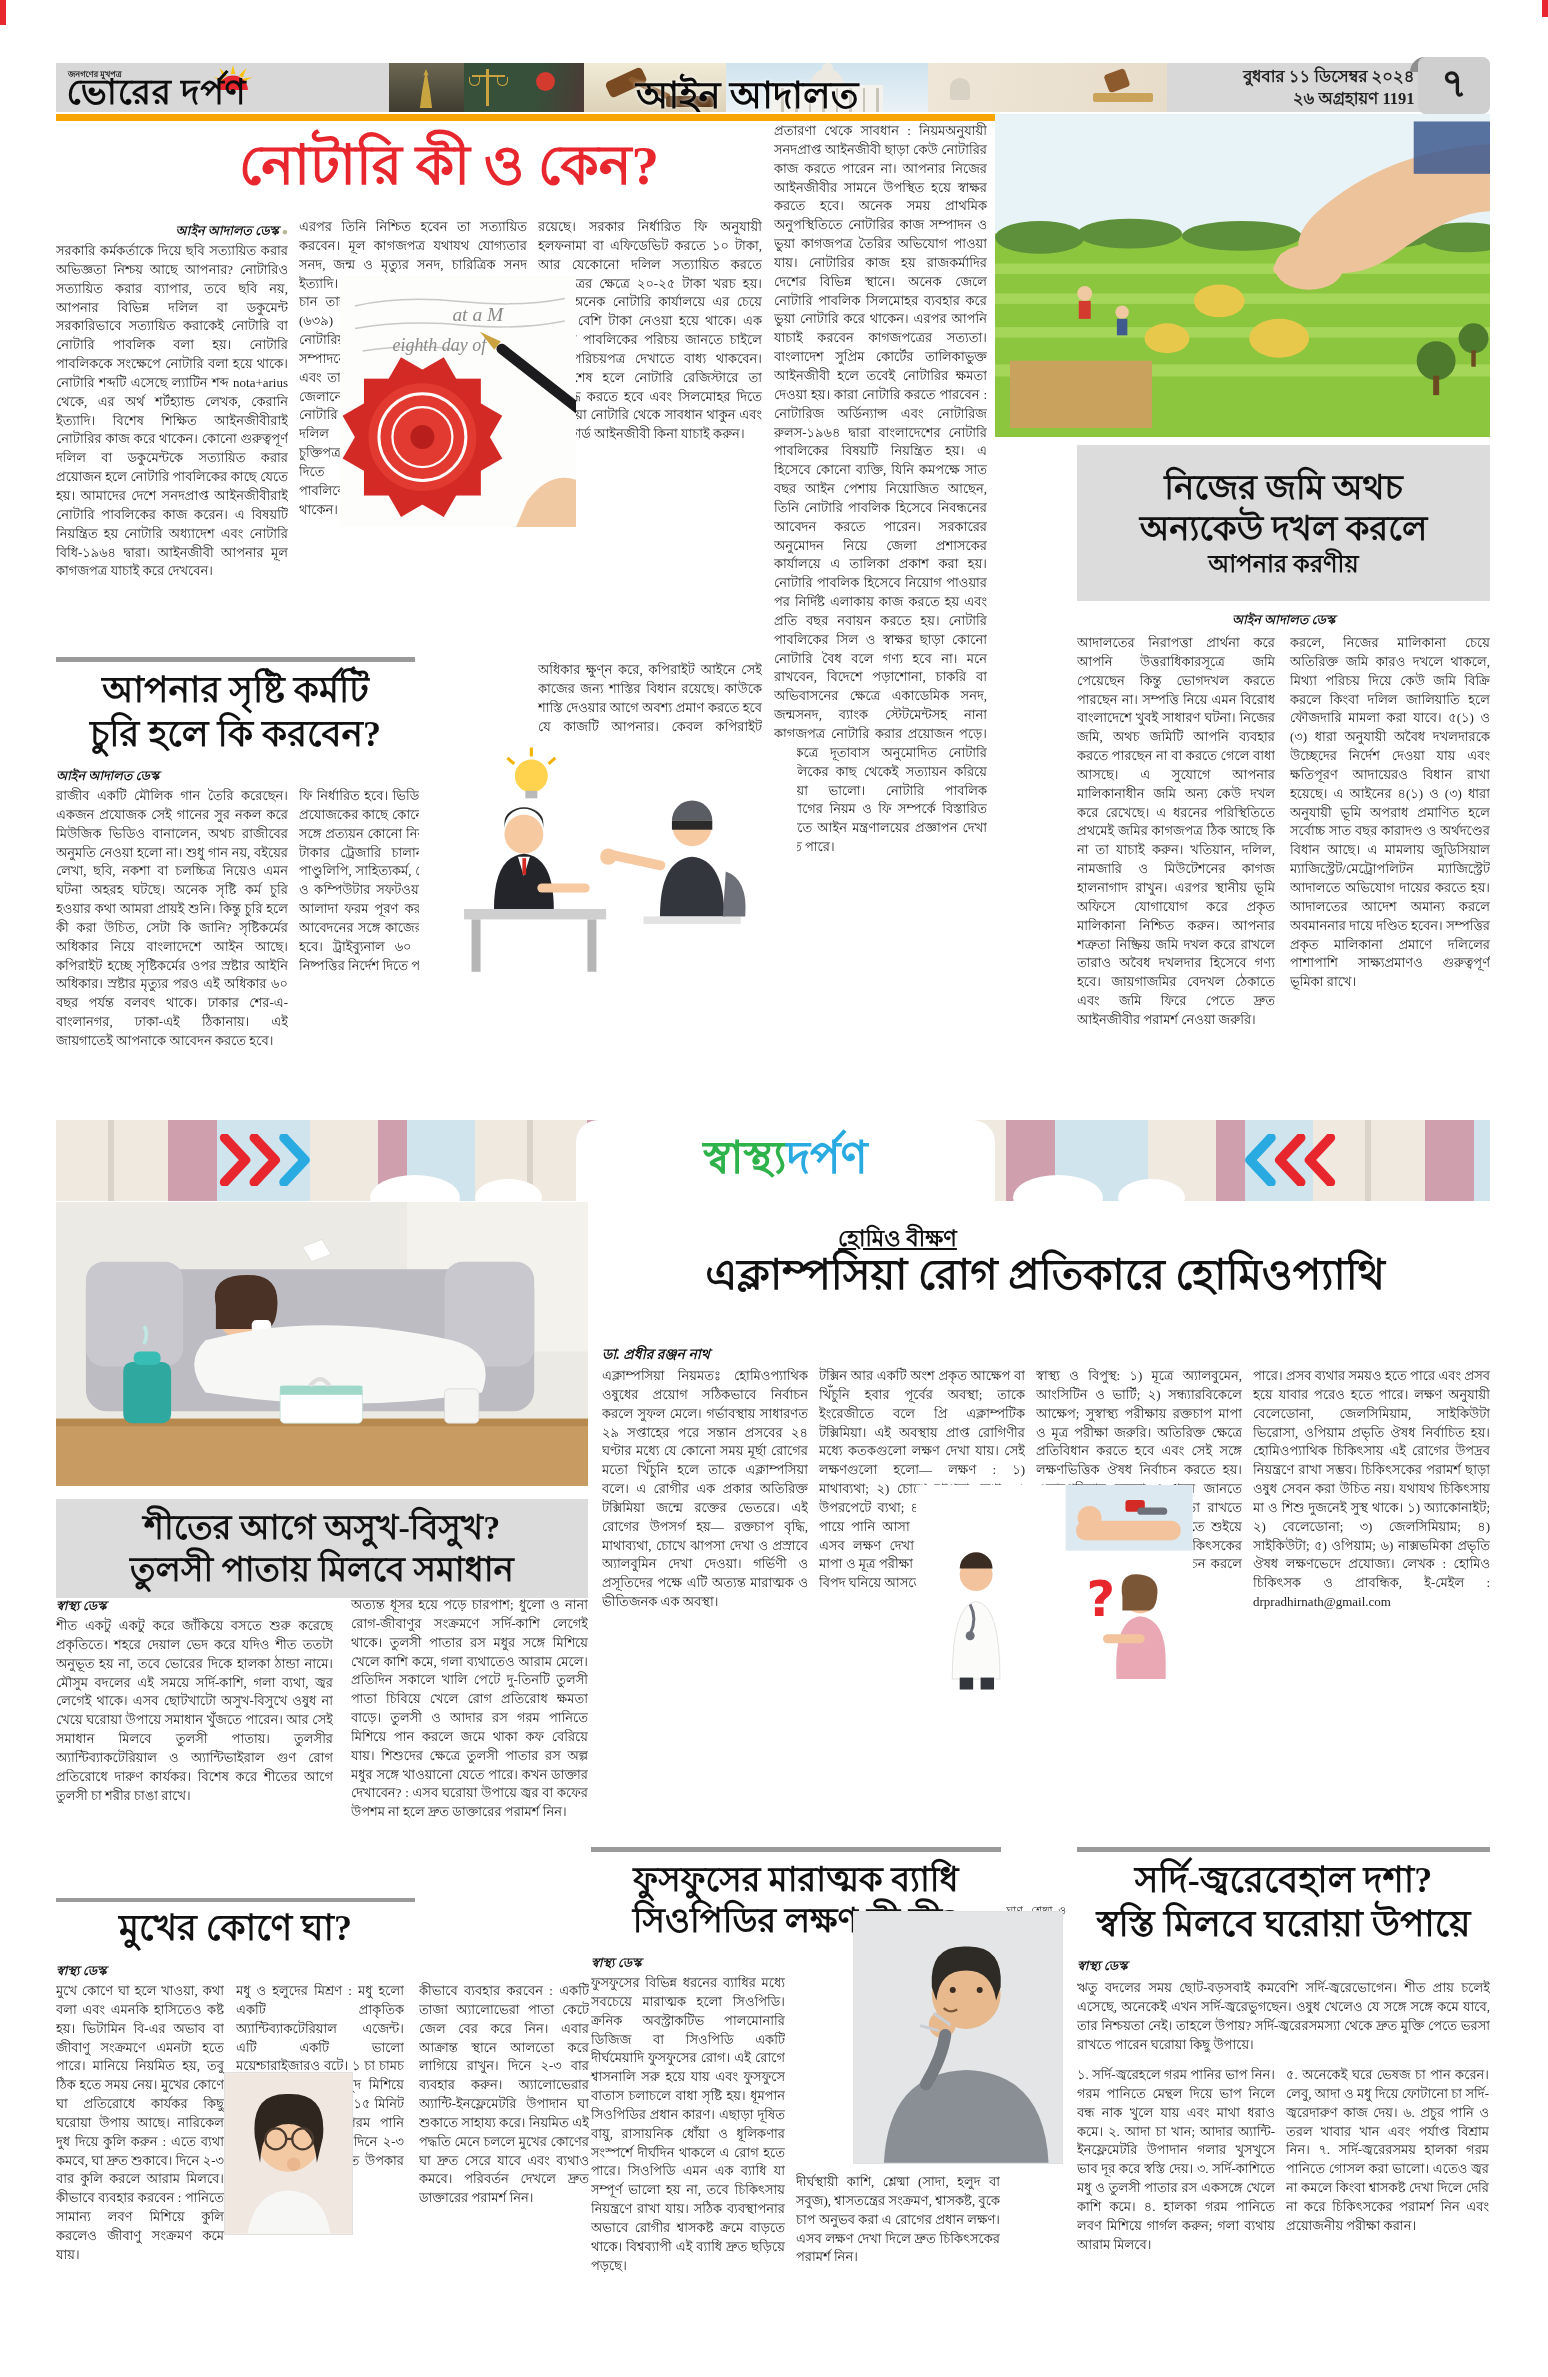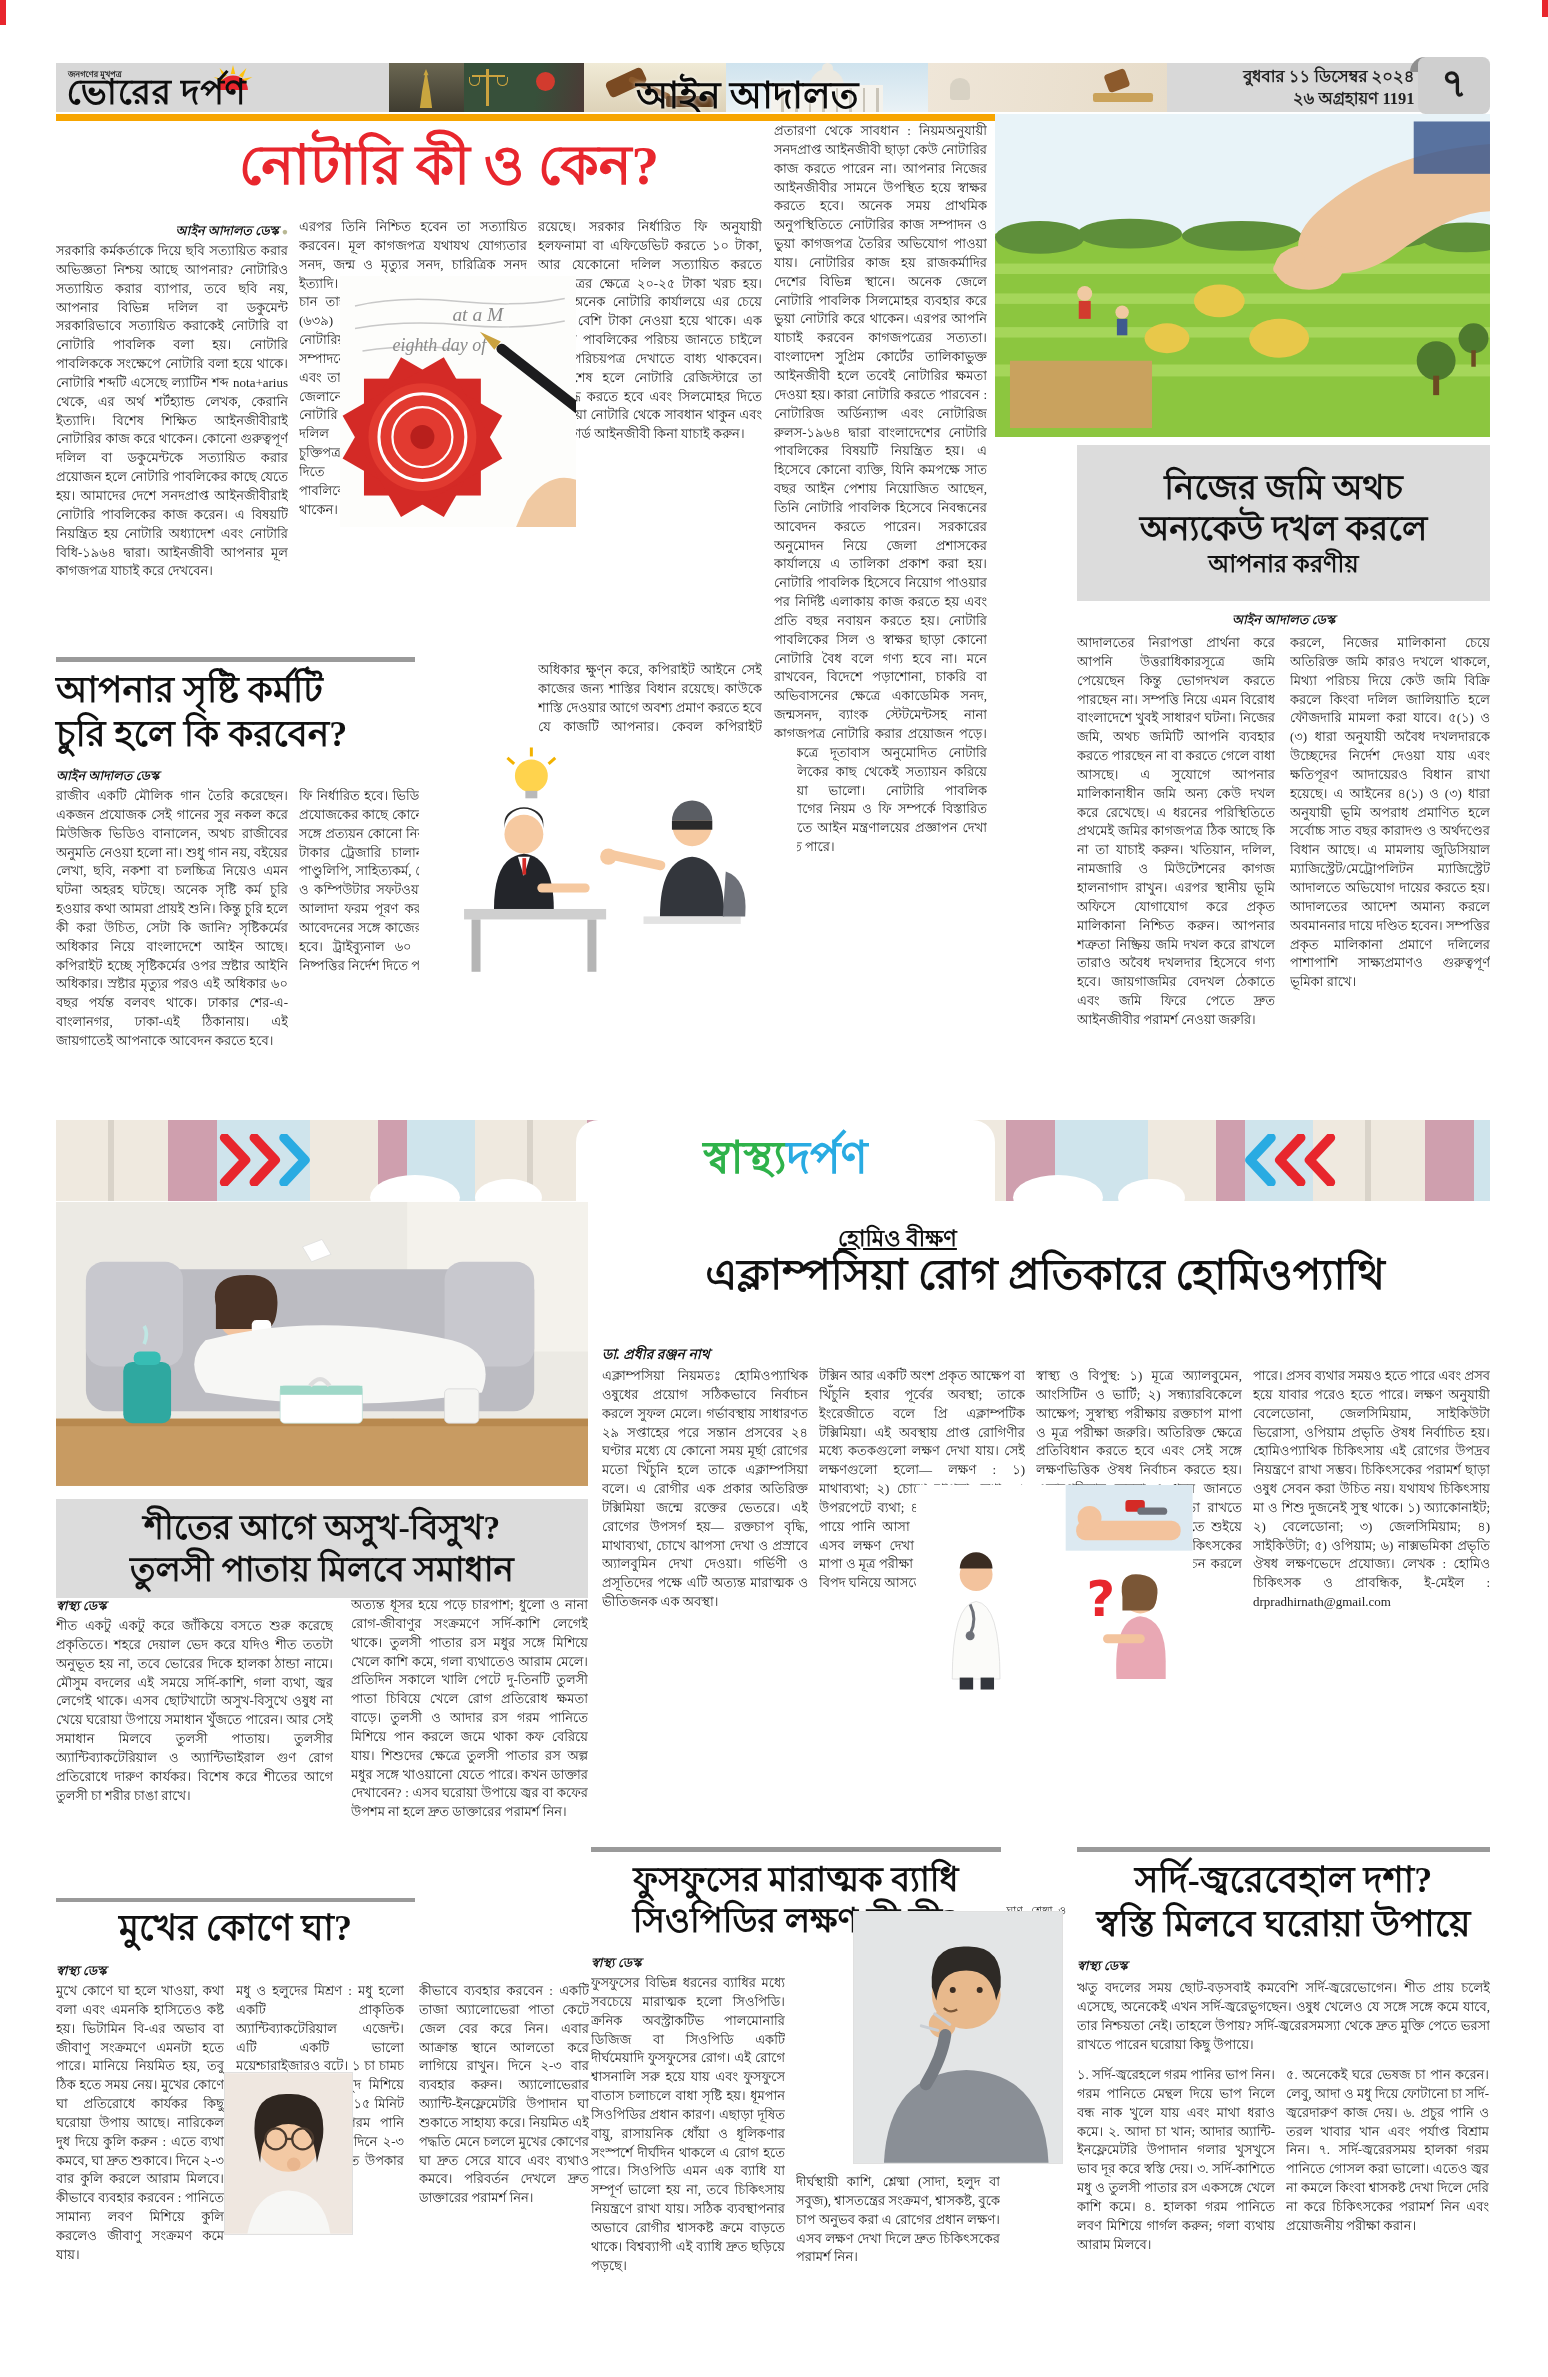--- a/index.html
+++ b/index.html
@@ -3,21 +3,21 @@
 <meta charset="utf-8">
 <style>
   html,body{margin:0;padding:0;background:#888;}
   .page{position:relative;width:1548px;height:2377px;background:#ffffff;overflow:hidden;
         font-family:"Liberation Serif","DejaVu Serif",serif;color:#1d1d1d;}
   .abs{position:absolute;}
   .col{font-size:13px;line-height:1.45;text-align:justify;color:#1f1f1f;word-break:break-word;overflow:hidden;}
   .byline{font-weight:bold;font-style:italic;font-size:12.7px;color:#111;}
   .dot{color:#b9b894;font-size:10.5px;}
   .h-red{color:#e8262d;font-weight:800;text-align:center;line-height:1.1;}
-  .h-black{color:#111;font-weight:800;line-height:1.22;}
+  .h-black{color:#111;font-weight:800;line-height:1.22;text-align:center;}
   .graybox{background:#dcdcdc;}
   .rule{background:#9a9a9a;}
   .imgbox{background:#fff;overflow:hidden;}
   svg{display:block;}
   
   .masthead{background:#d8d8d8;}
   .tagline{font-size:8.2px;font-weight:bold;color:#222;}
   .mast-name{font-size:35px;font-weight:900;color:#0d0d0d;letter-spacing:0.7px;line-height:1;}
   .datebox{background:#d8d8d8;font-size:16.5px;font-weight:bold;text-align:right;line-height:1.35;color:#222;padding-left:14px;}
   .pagenum{background:#cfcfcf;border-radius:7.5px;font-size:40px;font-weight:800;color:#1a1a1a;

